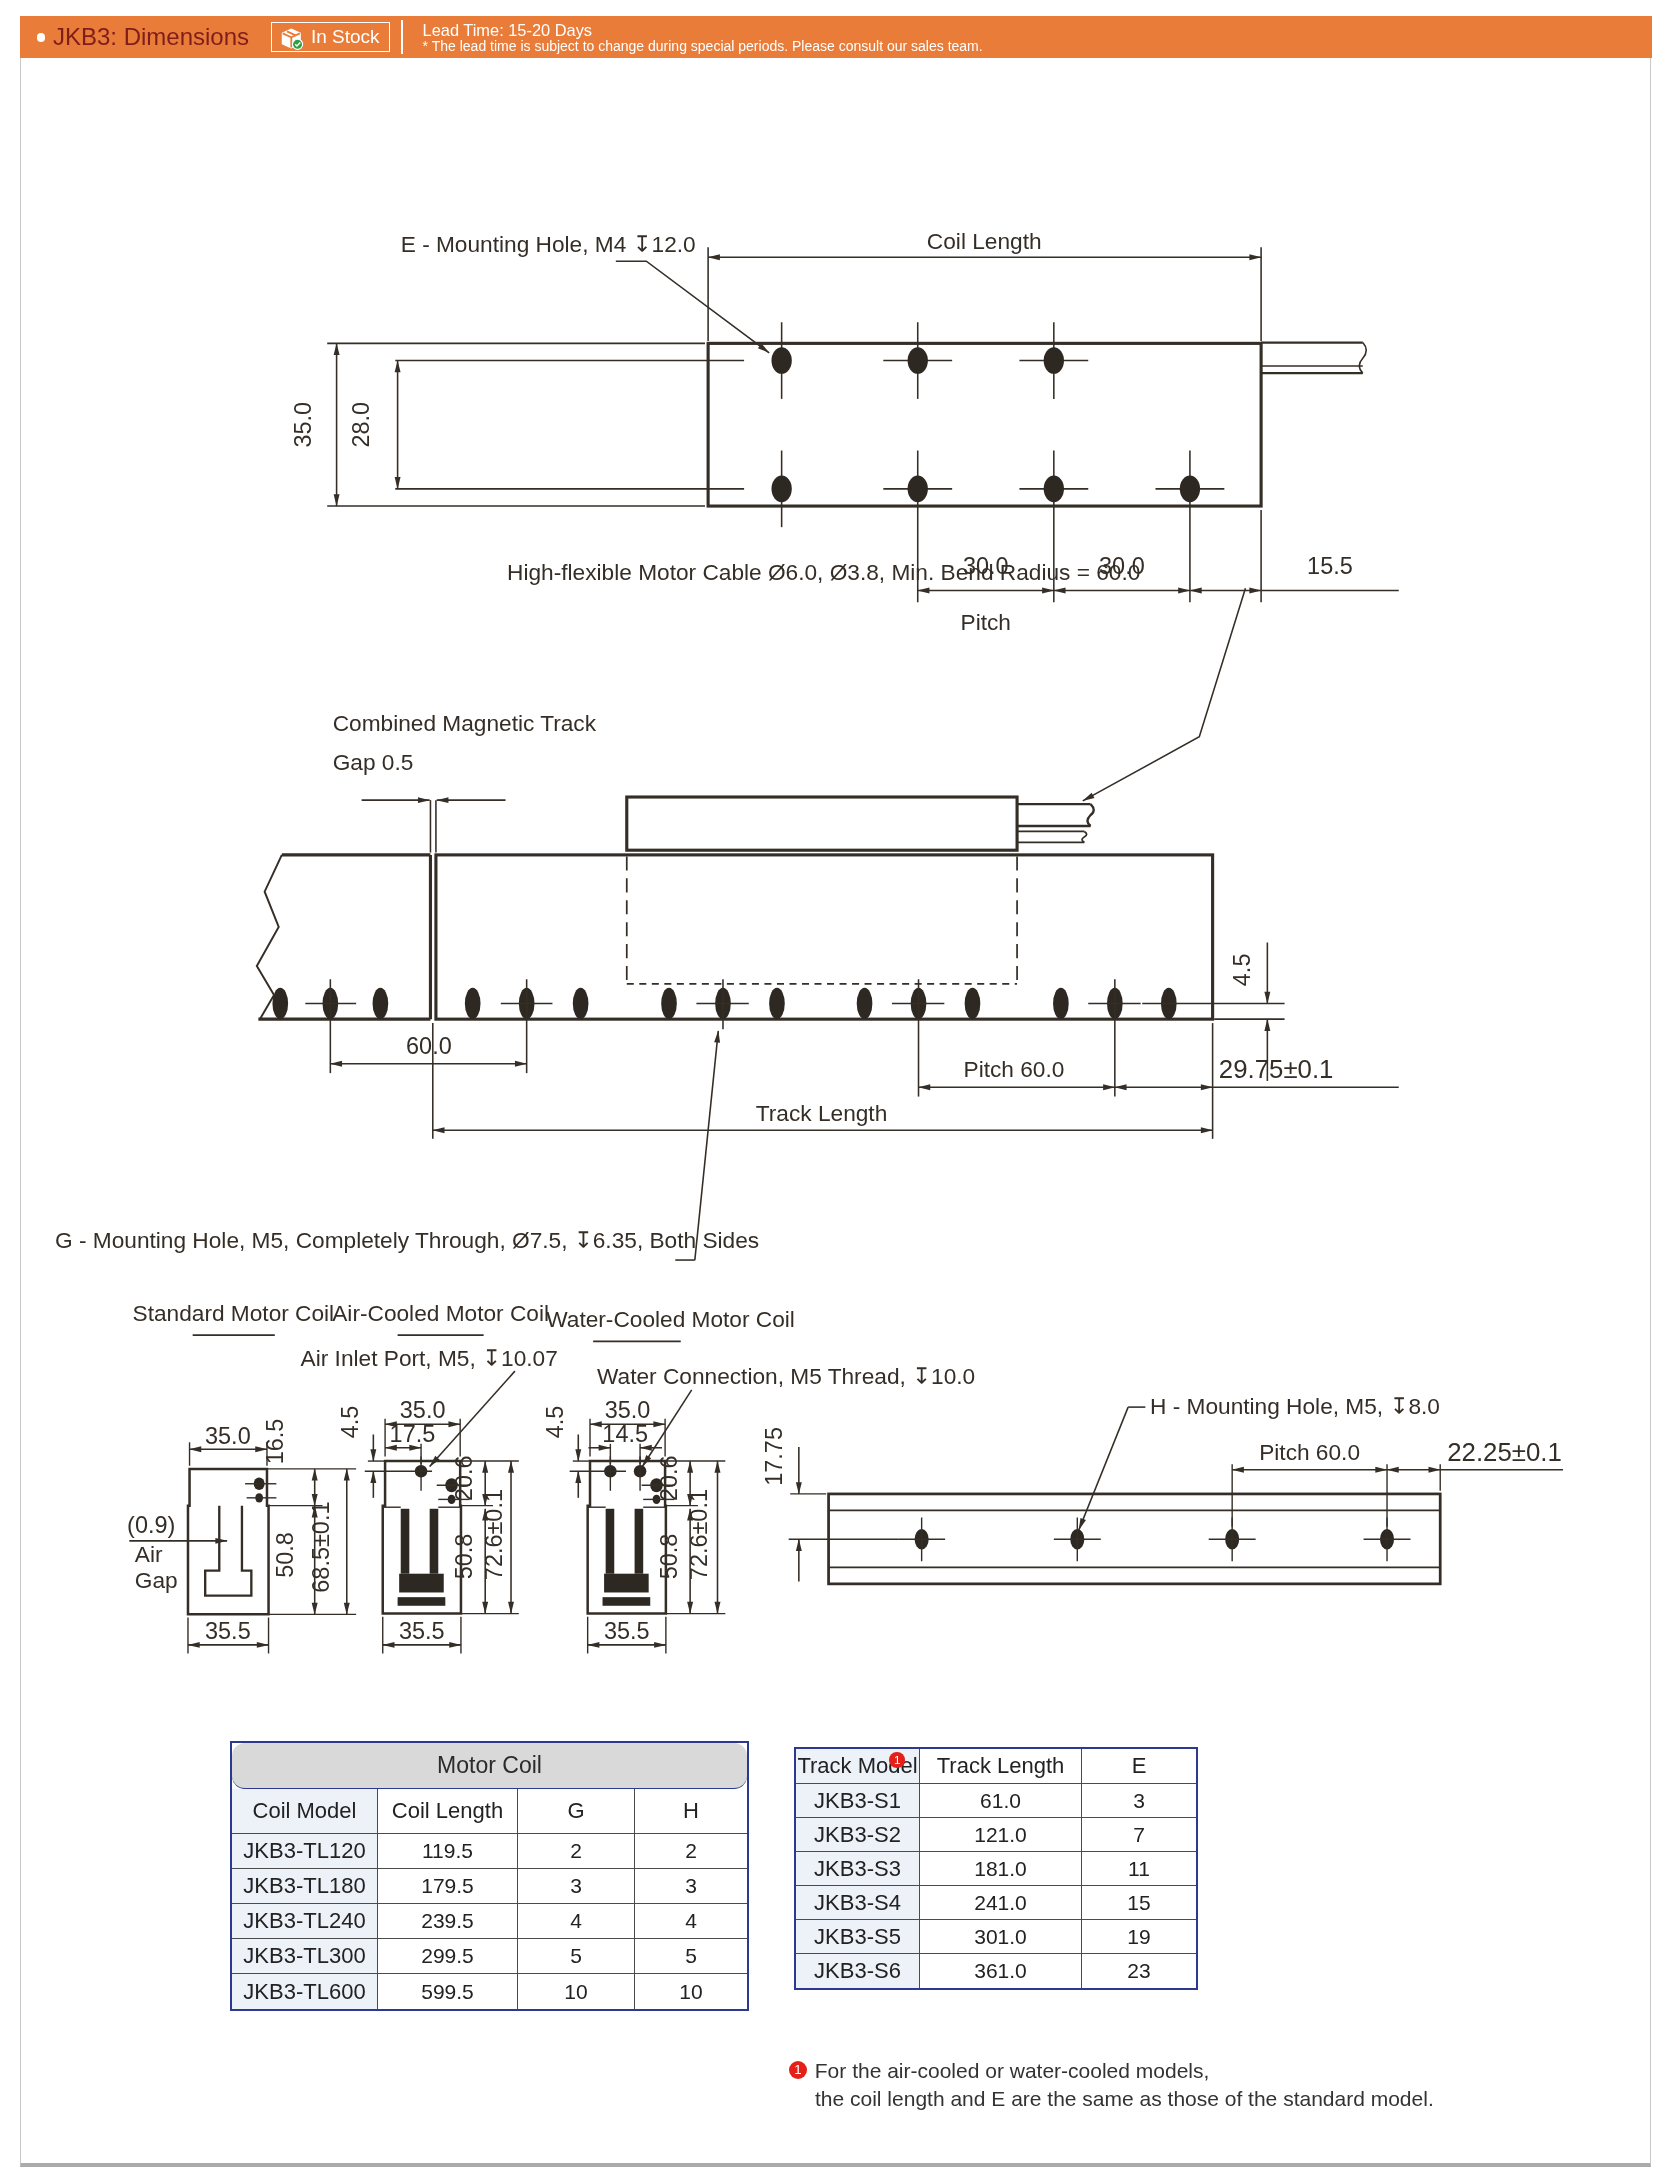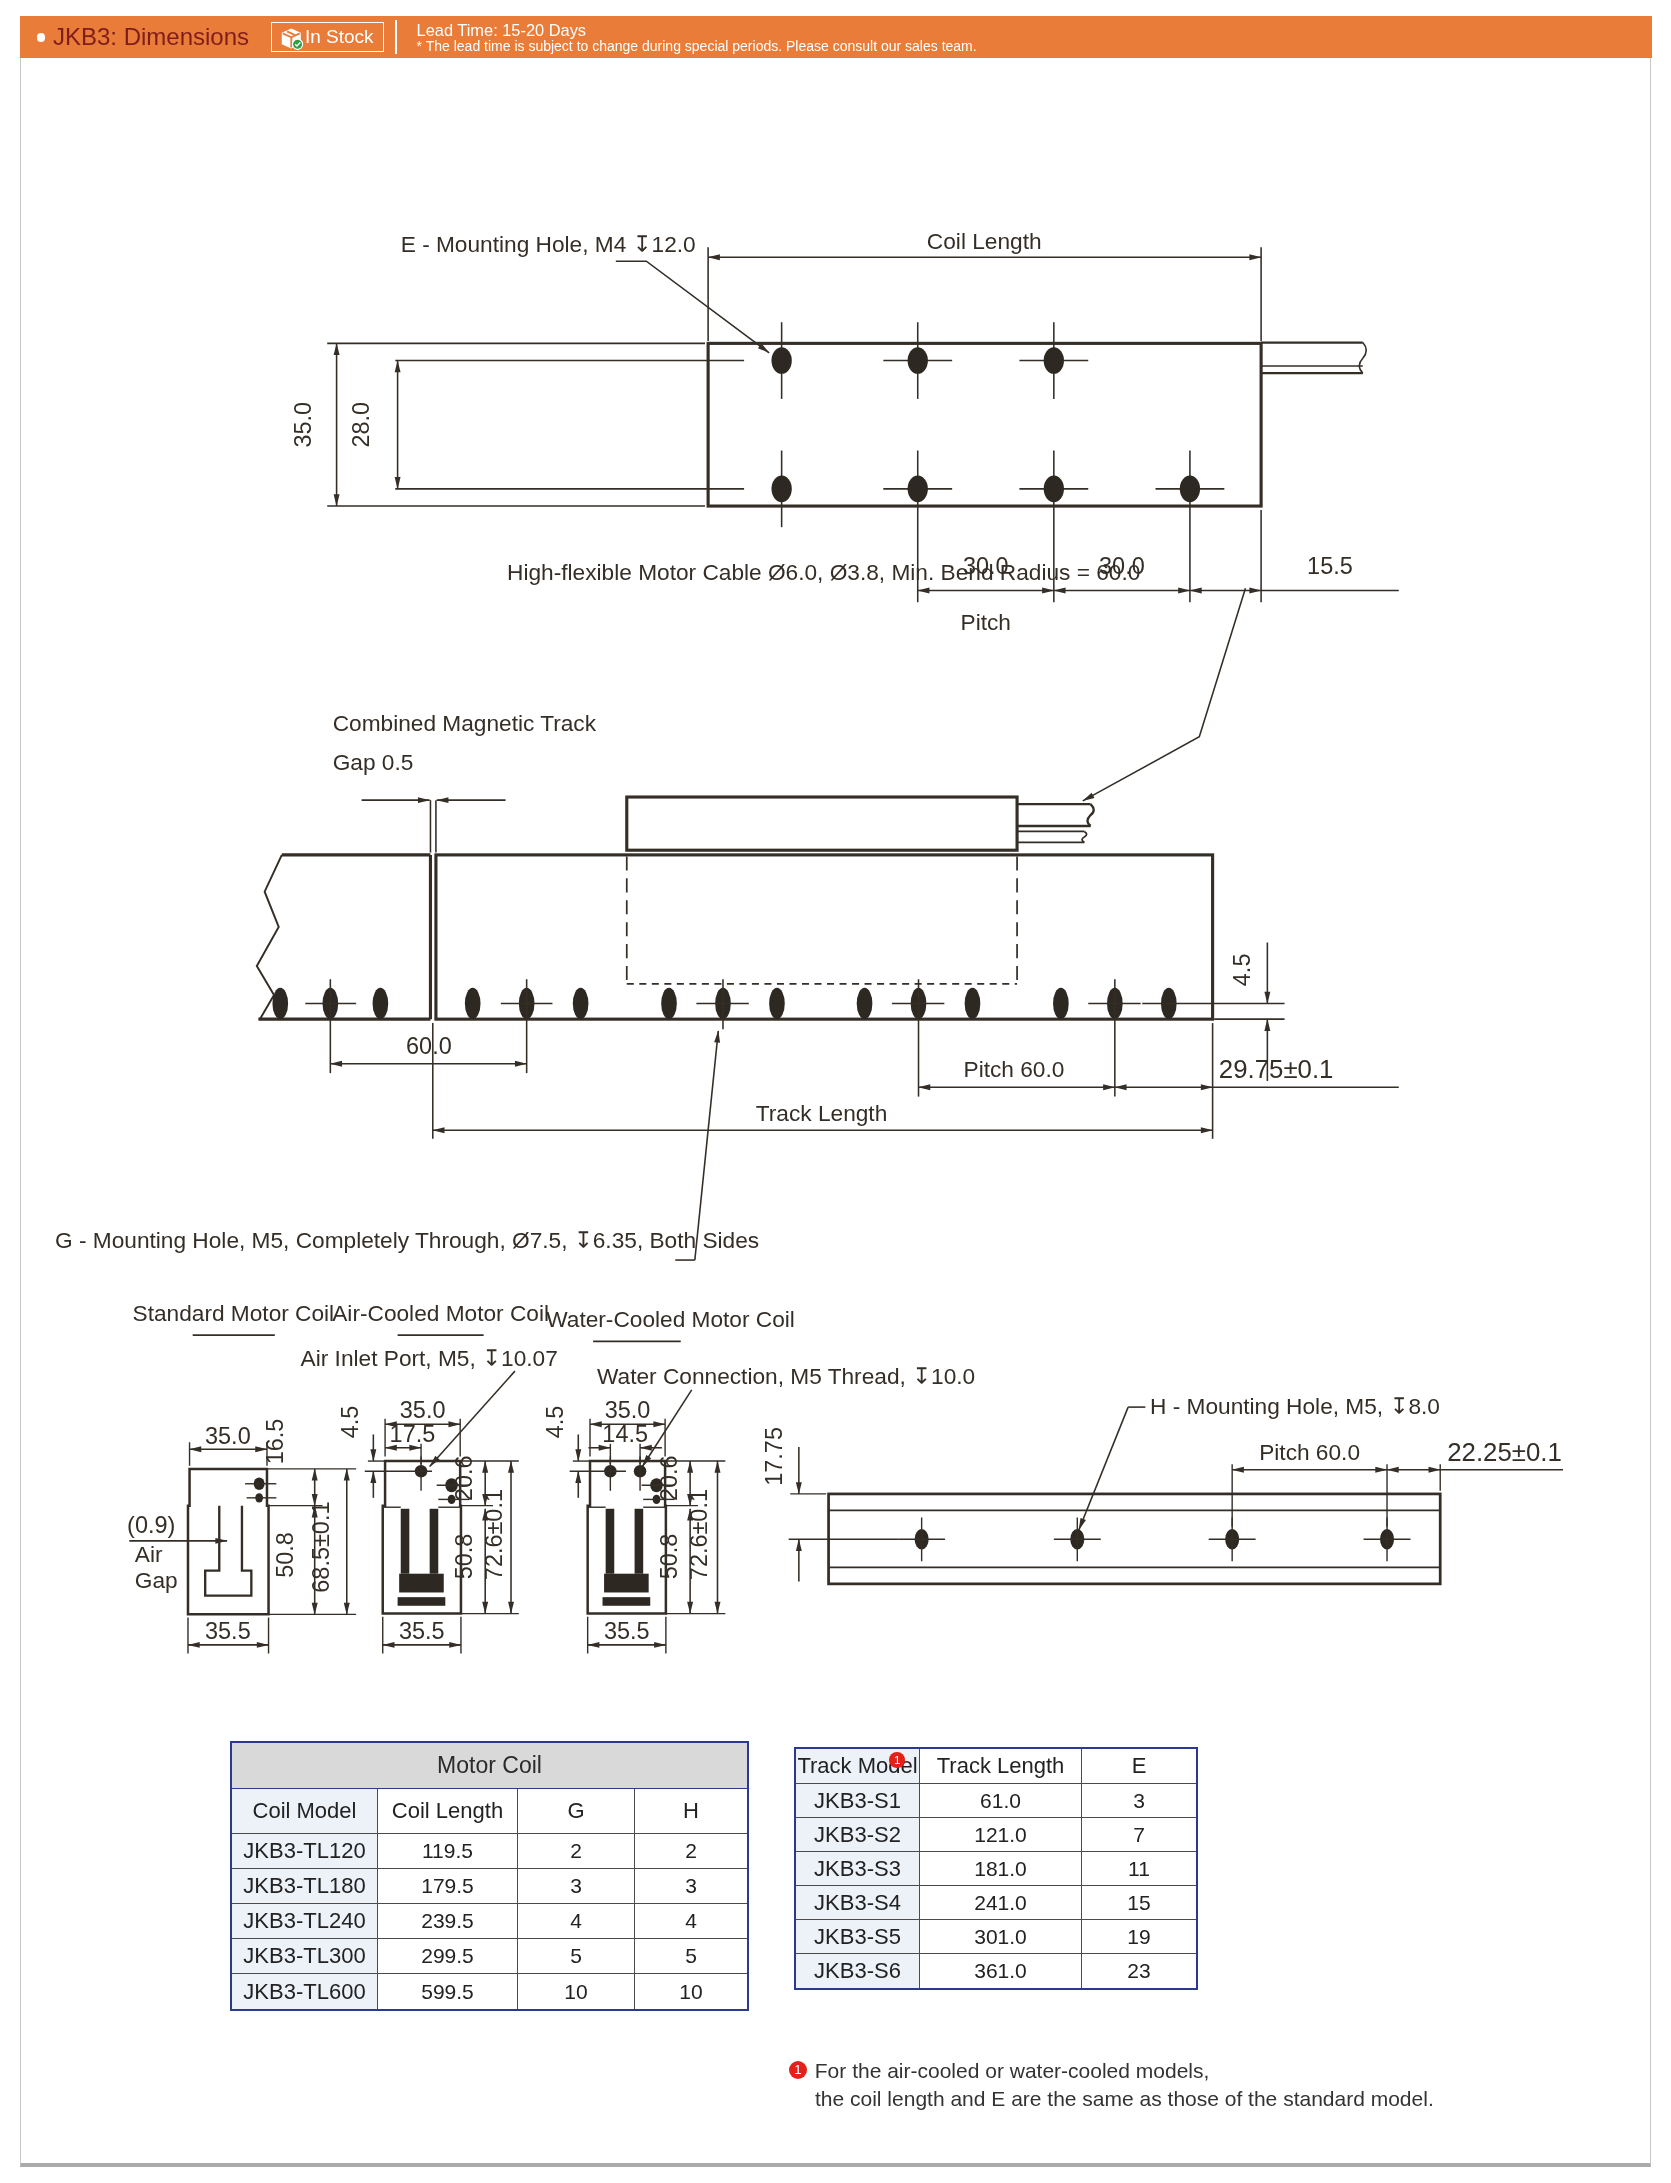--- a/index.html
+++ b/index.html
@@ -2,29 +2,29 @@
 <html style="font-size:12.5px"><head>
 <meta charset="utf-8">
 <style>
   html,body{margin:0;padding:0;background:#fff;}
   body{width:1672px;height:2183px;position:relative;font-family:"Liberation Sans","DejaVu Sans",sans-serif;color:#352E27;}
   .page-frame{position:absolute;left:19.6px;top:16.4px;width:1631px;height:2151px;border:0.8px solid #c9c9c9;border-bottom:4.7px solid #ababab;box-sizing:border-box;}
   
   .hdr{position:absolute;left:19.6px;top:16.4px;width:1632px;height:42px;background:#E87C38;display:flex;align-items:center;box-sizing:border-box;}
   .hdr .bullet{width:8.6px;height:8.6px;border-radius:50%;background:#fff;margin-left:17px;margin-right:7.8px;flex:0 0 auto;}
   .hdr .title{color:#7f1d1d;font-size:24px;letter-spacing:0px;white-space:nowrap;}
-  .badge{margin-left:22px;height:28px;border:1.6px solid #fff;display:flex;align-items:center;padding:0 9.4px 0 6.3px;gap:0;}
+  .badge{margin-left:22px;height:28px;border:1.6px solid #fff;display:flex;align-items:center;padding:0 9.4px 0 6.3px;gap:6px;}
   .badge .txt{color:#fff;font-size:19px;white-space:nowrap;}
   .hdr .divider{width:1.6px;height:34px;background:#fff;margin-left:11px;}
   .leadwrap{margin-left:20px;color:#fff;}
   .leadwrap .lt{font-size:16.4px;line-height:19px;}
   .leadwrap .ln{font-size:14px;line-height:13.3px;}
   
   .tbl{position:absolute;background:#fff;border:2.3px solid #2B3990;box-sizing:border-box;}
-  .tbl .titlebar{background:#D9D9D9;border-bottom:1.6px solid #2B3990;display:flex;align-items:center;justify-content:center;font-size:23px;color:#2b2b2b;}
+  .tbl .titlebar{background:#D9D9D9;border-bottom:1.6px solid #2B3990;display:flex;align-items:center;justify-content:center;font-size:23px;color:#2b2b2b;border-radius:13px;}
   .grid{display:grid;}
   .cell{border-right:1.6px solid #4b4b4b;border-bottom:1.6px solid #4b4b4b;display:flex;align-items:center;justify-content:center;font-size:21px;color:#222;position:relative;box-sizing:border-box;}
   .cell.last{border-right:none;}
   .cell.bot{border-bottom:none;}
   .cell.model{background:#EDF1F8;font-size:22px;}
   .hcell{font-size:22px;}
   .sup-dot{position:absolute;top:3.1px;right:14px;width:15.6px;height:15.6px;border-radius:50%;background:#E32119;color:#fff;font-size:11.7px;display:flex;align-items:center;justify-content:center;}
   
   .note{position:absolute;left:789px;top:2057px;width:673px;font-size:21px;color:#333;line-height:28px;}
   .note .row1{display:flex;align-items:flex-start;gap:7.8px;}

